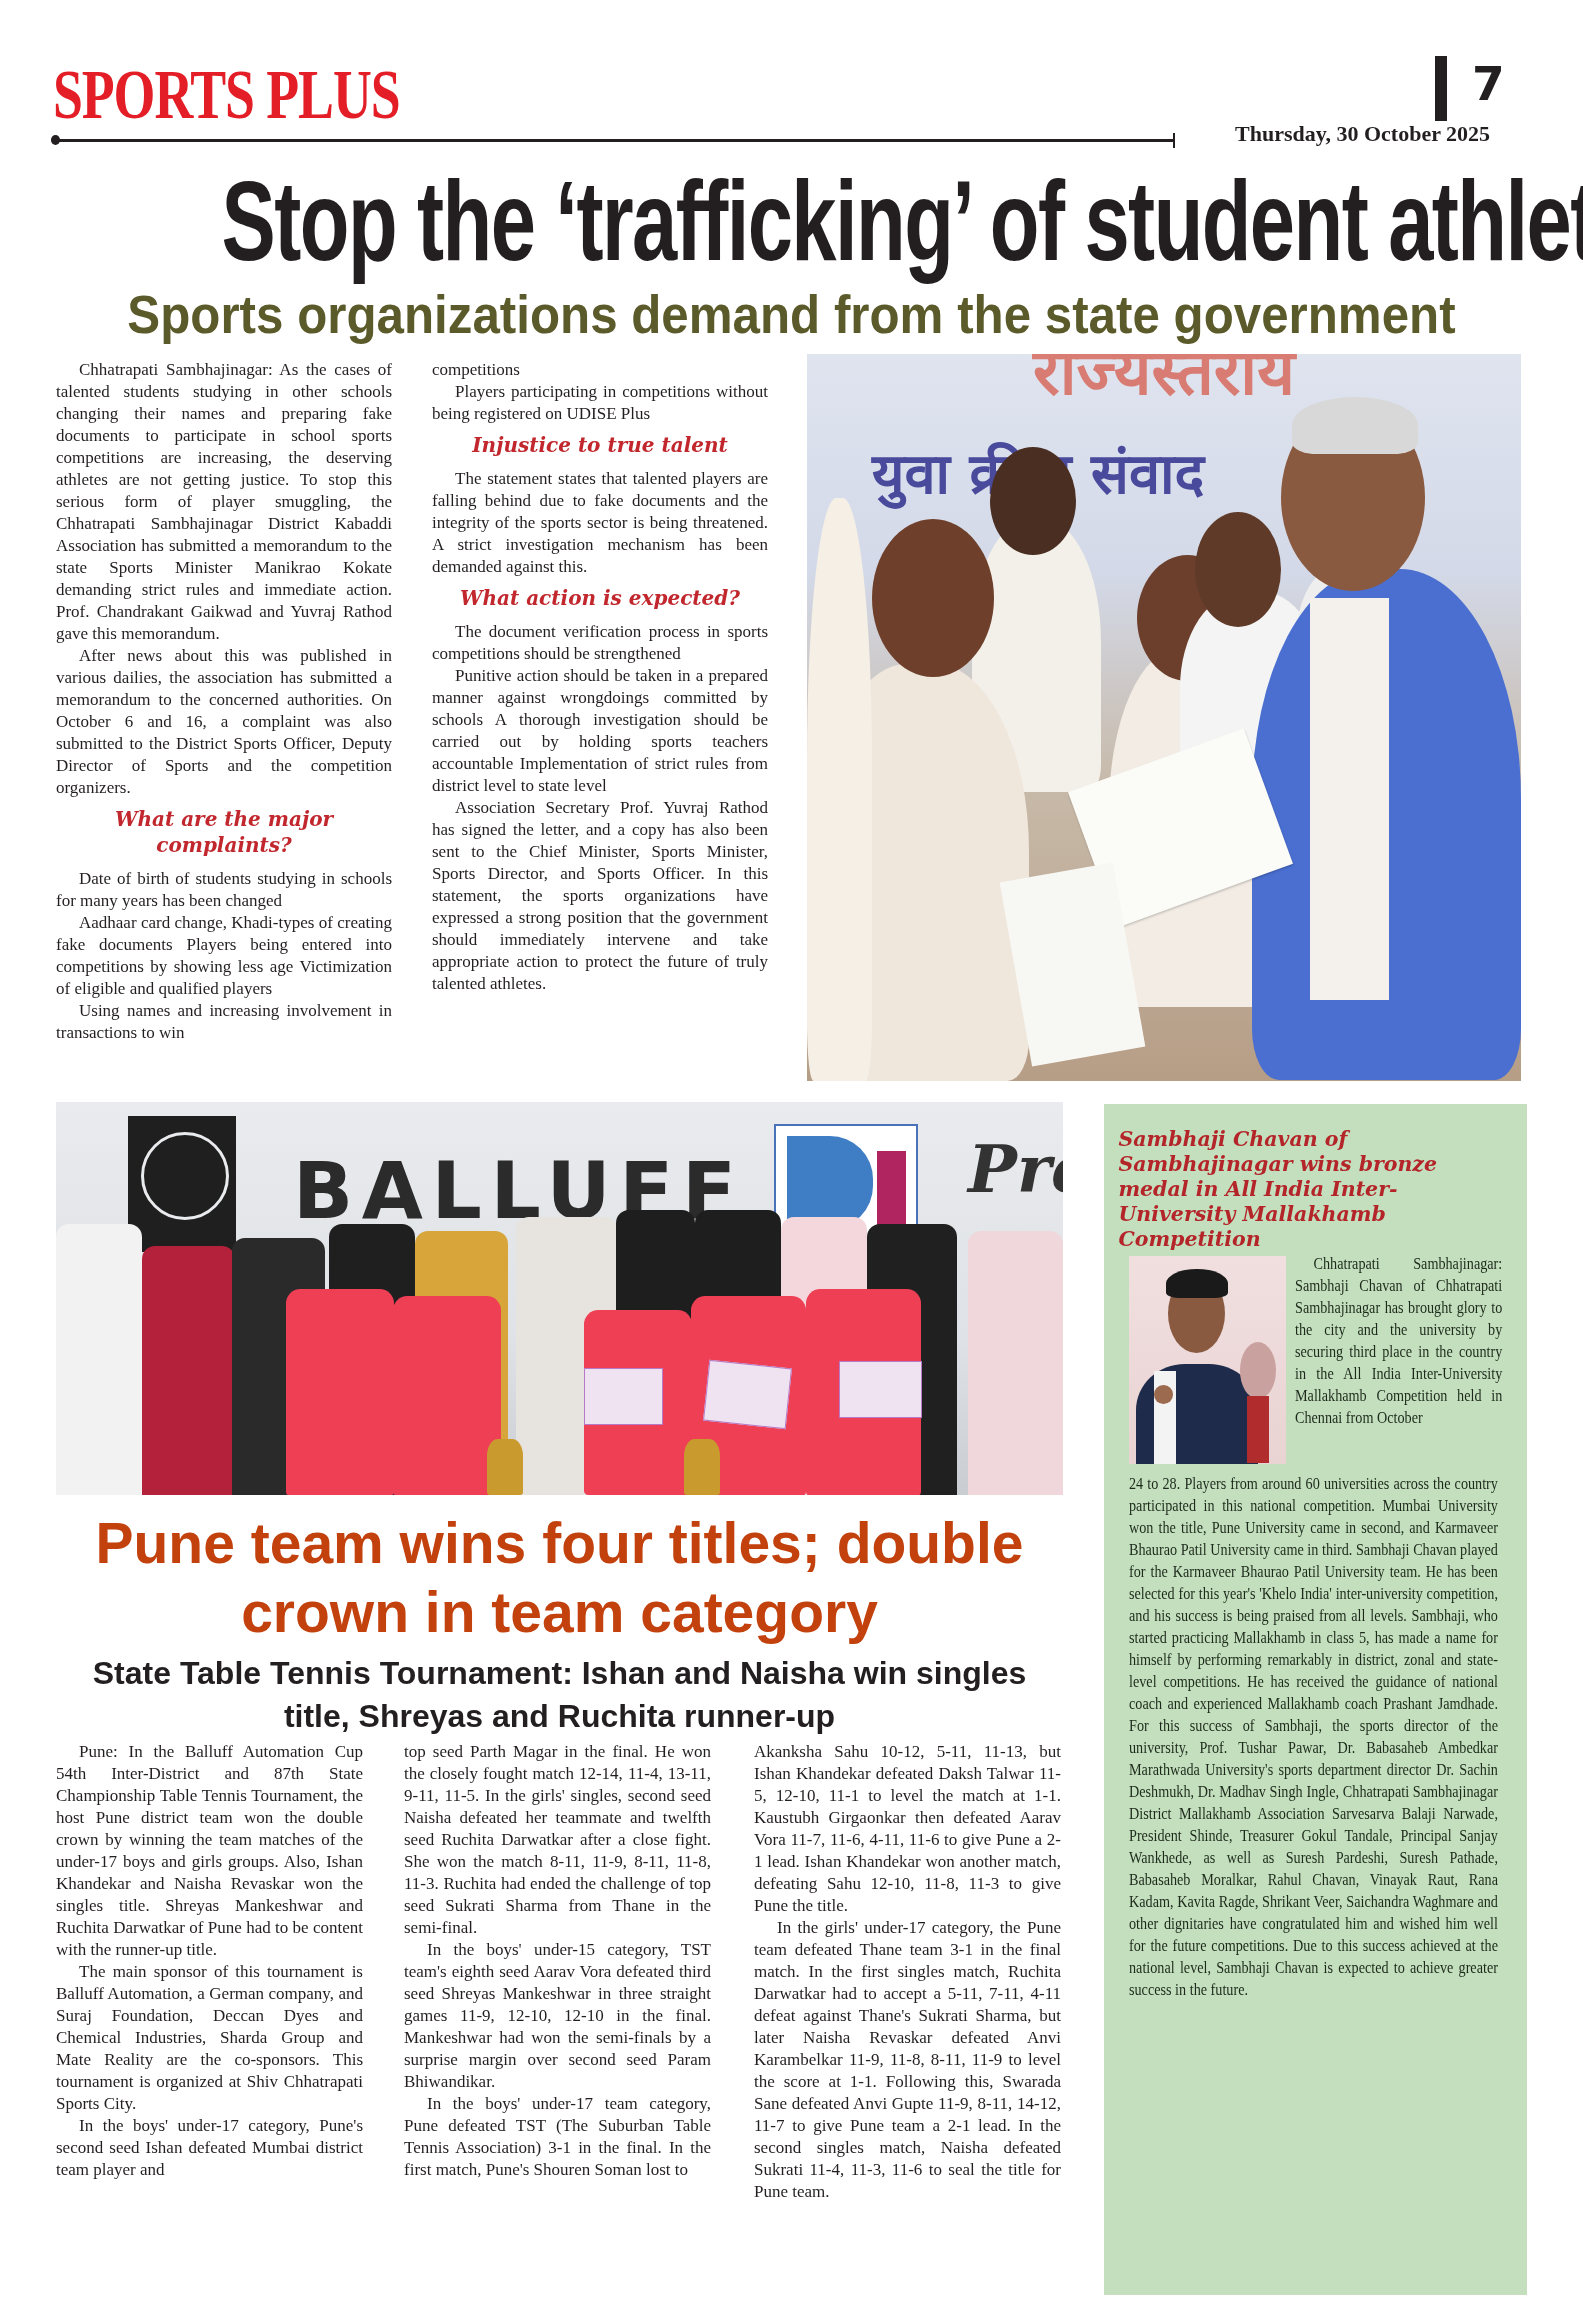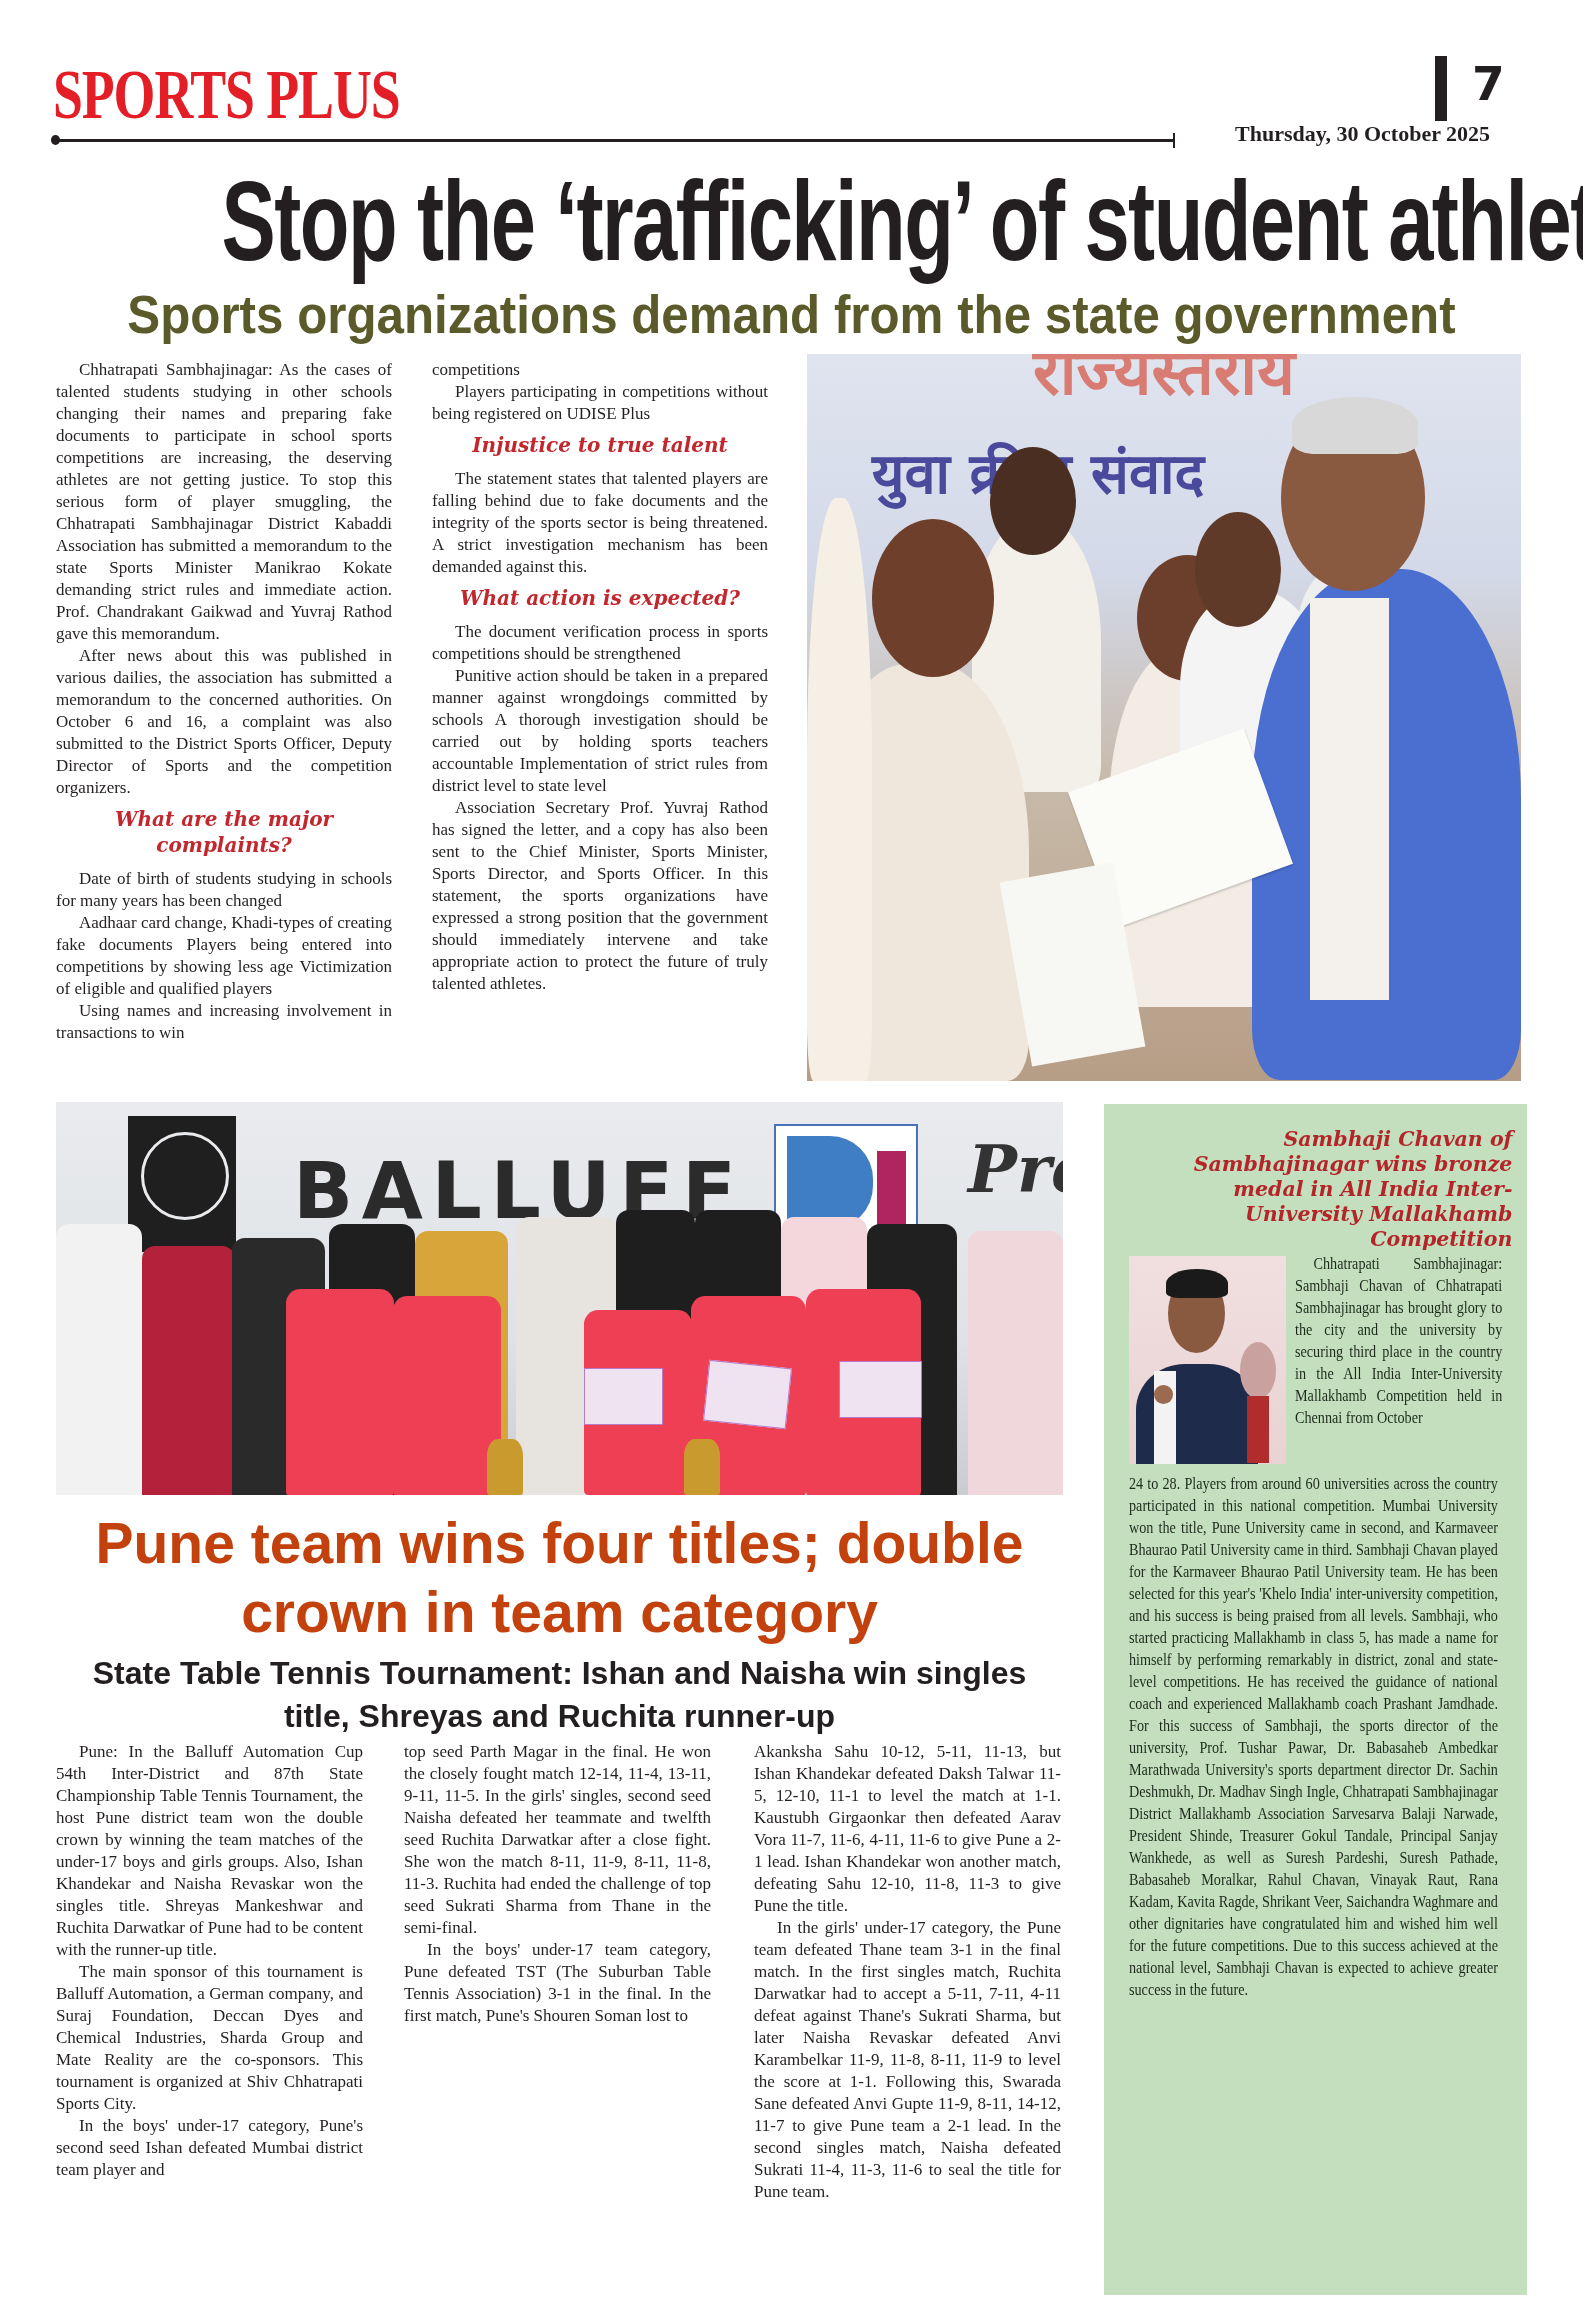--- a/index.html
+++ b/index.html
@@ -66,21 +66,21 @@
     left: 56px; width: 1007px; top: 1509px; text-align: center;
     font-family: "Liberation Sans", sans-serif; font-weight: bold; font-size: 57px; line-height: 69px; color: #c2410c;
   }
   .pune-deck {
     left: 56px; width: 1007px; top: 1652px; text-align: center;
     font-family: "Liberation Sans", sans-serif; font-weight: bold; font-size: 32px; line-height: 43px; color: #231f20;
   }
 
   
   .sidebar { left: 1104px; top: 1104px; width: 423px; height: 1191px; background: #c4dfbe; }
-  .sidebar-title { position: absolute; left: 14.4px; width: 394px; top: 23px; text-align: right; font-family: "DejaVu Serif", serif; font-style: italic; font-weight: bold; font-size: 20.5px; line-height: 25px; color: #b4252a; }
+  .sidebar-title { position: absolute; left: 14.4px; width: 394px; top: 23px; text-align: left; font-family: "DejaVu Serif", serif; font-style: italic; font-weight: bold; font-size: 20.5px; line-height: 25px; color: #b4252a; }
   .sidebar-photo { position: absolute; left: 25px; top: 152px; width: 157px; height: 208px; background: linear-gradient(180deg, #f1dfdf 0%, #e9d3d3 100%); overflow: hidden; }
   .sidebar-body { position: absolute; font-family: "Liberation Serif", serif; font-size: 16.5px; line-height: 22px; text-align: justify; color: #1d2a1b; transform: scaleX(0.86); transform-origin: left top; }
   .sidebar-body p { text-indent: 21.5px; }
 </style>
 </head>
 <body>
 
 <div class="abs masthead-title">SPORTS PLUS</div>
 <div class="abs masthead-rule"></div>
 <div class="abs page-bar"></div>
@@ -170,20 +170,21 @@
 <h2 class="abs pune-headline">Pune team wins four titles; double crown in team category</h2>
 <h3 class="abs pune-deck">State Table Tennis Tournament: Ishan and Naisha win singles title, Shreyas and Ruchita runner-up</h3>
 
 <div class="col" style="left:56px; top:1741px; width:307px;">
   <p>Pune: In the Balluff Automation Cup 54th Inter-District and 87th State Championship Table Tennis Tournament, the host Pune district team won the double crown by winning the team matches of the under-17 boys and girls groups. Also, Ishan Khandekar and Naisha Revaskar won the singles title. Shreyas Mankeshwar and Ruchita Darwatkar of Pune had to be content with the runner-up title.</p>
   <p>The main sponsor of this tournament is Balluff Automation, a German company, and Suraj Foundation, Deccan Dyes and Chemical Industries, Sharda Group and Mate Reality are the co-sponsors. This tournament is organized at Shiv Chhatrapati Sports City.</p>
   <p>In the boys' under-17 category, Pune's second seed Ishan defeated Mumbai district team player and</p>
 </div>
 <div class="col" style="left:404px; top:1741px; width:307px;">
   <p class="noindent">top seed Parth Magar in the final. He won the closely fought match 12-14, 11-4, 13-11, 9-11, 11-5. In the girls' singles, second seed Naisha defeated her teammate and twelfth seed Ruchita Darwatkar after a close fight. She won the match 8-11, 11-9, 8-11, 11-8, 11-3. Ruchita had ended the challenge of top seed Sukrati Sharma from Thane in the semi-final.</p>
+  <p>In the boys' under-15 category, TST team's eighth seed Aarav Vora defeated third seed Shreyas Mankeshwar in three straight games 11-9, 12-10, 12-10 in the final. Mankeshwar had won the semi-finals by a surprise margin over second seed Param Bhiwandikar.</p>
   <p>In the boys' under-17 team category, Pune defeated TST (The Suburban Table Tennis Association) 3-1 in the final. In the first match, Pune's Shouren Soman lost to</p>
 </div>
 <div class="col" style="left:754px; top:1741px; width:307px;">
   <p class="noindent">Akanksha Sahu 10-12, 5-11, 11-13, but Ishan Khandekar defeated Daksh Talwar 11-5, 12-10, 11-1 to level the match at 1-1. Kaustubh Girgaonkar then defeated Aarav Vora 11-7, 11-6, 4-11, 11-6 to give Pune a 2-1 lead. Ishan Khandekar won another match, defeating Sahu 12-10, 11-8, 11-3 to give Pune the title.</p>
   <p>In the girls' under-17 category, the Pune team defeated Thane team 3-1 in the final match. In the first singles match, Ruchita Darwatkar had to accept a 5-11, 7-11, 4-11 defeat against Thane's Sukrati Sharma, but later Naisha Revaskar defeated Anvi Karambelkar 11-9, 11-8, 8-11, 11-9 to level the score at 1-1. Following this, Swarada Sane defeated Anvi Gupte 11-9, 8-11, 14-12, 11-7 to give Pune team a 2-1 lead. In the second singles match, Naisha defeated Sukrati 11-4, 11-3, 11-6 to seal the title for Pune team.</p>
 </div>
 
 <div class="abs sidebar">
   <div class="sidebar-title">Sambhaji Chavan of Sambhajinagar wins bronze medal in All India Inter-University Mallakhamb Competition</div>
   <div class="sidebar-photo">

